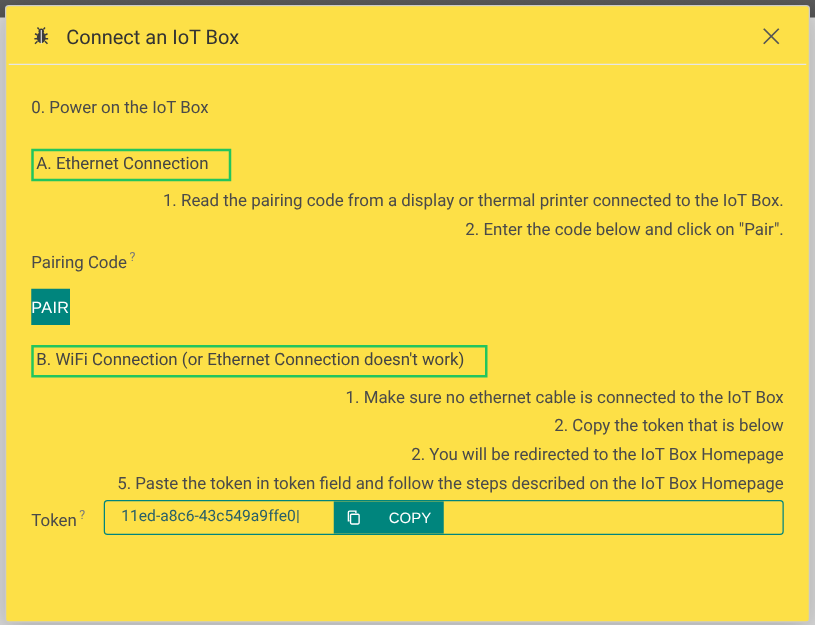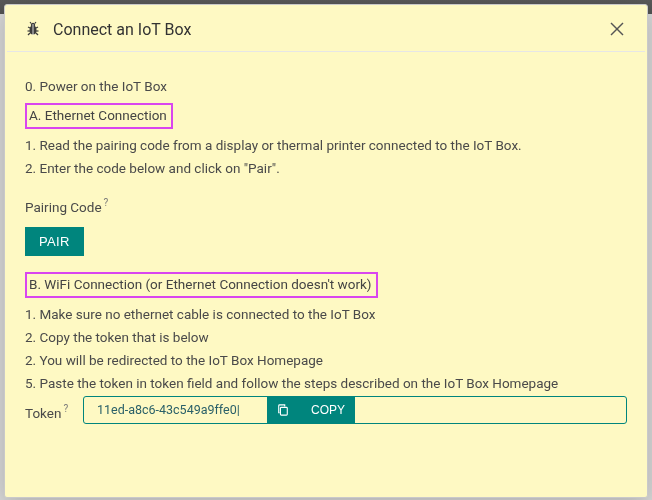--- a/index.html
+++ b/index.html
@@ -16,21 +16,21 @@
     top: 0; left: 0; right: 0;
     height: 14px;
     background: linear-gradient(to bottom, #5a5a5a 0%, #525252 100%);
   }
   .modal {
     position: absolute;
     top: 4px;
     left: 4px;
     right: 4px;
     bottom: 2px;
-    background: #fef9c3;
+    background: #fde047;
     border: 1px solid #c9c9c9;
     border-radius: 3px;
     box-shadow: 0 6px 24px rgba(0,0,0,0.2);
     display: flex;
     flex-direction: column;
   }
   .modal-header {
     display: flex;
     align-items: center;
     padding: 14px 20px 12px 20px;
@@ -59,32 +59,32 @@
     margin: 0 2px;
   }
   .modal-body {
     flex: 1;
     padding: 24px 20px 6px 20px;
     font-size: 13.5px;
     color: #4a4a4a;
     line-height: 1.55;
     overflow: hidden;
   }
-  .step0 { margin-bottom: 6px; }
+  .step0 { margin-bottom: 22px; }
   .sectA, .sectB { margin-bottom: 6px; }
   .highlight {
     display: inline-block;
-    border: 2px solid #d946ef;
-    padding: 0 4px 1px 2px;
+    border: 2px solid #22c55e;
+    padding: 0 16px 1px 2px;
     color: #444;
   }
   .steps-list { margin-top: 4px; }
-  .steps-list div { margin-bottom: 2px; }
+  .steps-list div { margin-bottom: 2px; text-align: right; }
   .field-row {
-    margin-top: 16px;
+    margin-top: 4px;
     display: flex;
     align-items: center;
   }
   .field-label {
     font-size: 13.5px;
     color: #4a4a4a;
     min-width: 58px;
     padding-right: 2px;
   }
   .help-q {
@@ -93,21 +93,21 @@
     vertical-align: super;
     margin-left: 2px;
   }
   .btn {
     display: inline-block;
     background: #00857d;
     color: #fff;
     border: none;
     font-size: 13px;
     letter-spacing: 0.3px;
-    padding: 7px 14px;
+    padding: 7px 0;
     cursor: pointer;
     font-weight: 500;
   }
   .pair-row { margin: 10px 0 16px 0; }
   .token-field-row {
     display: flex;
     align-items: flex-end;
     margin-top: 2px;
   }
   .token-label-wrap {

